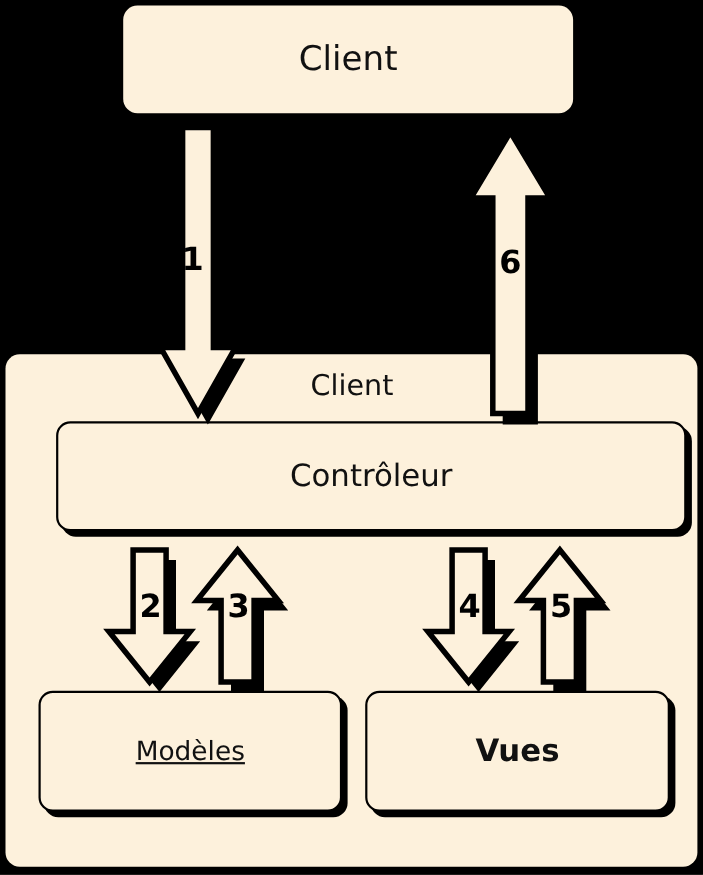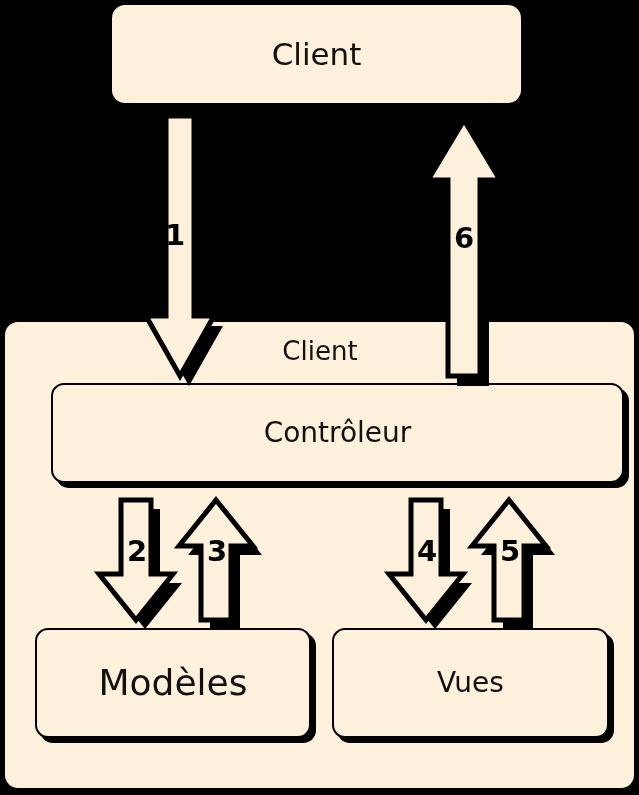--- a/index.html
+++ b/index.html
@@ -20,24 +20,24 @@
   #client .boxlabel{font-size:31px;}
 
   #serveur{left:5px;top:322px;width:629px;height:466px;}
   #serveur-label{position:absolute;left:250px;top:336px;width:140px;text-align:center;
                  font-size:26px;color:#111;}
 
   #controleur{left:35px;top:383px;width:573px;height:100px;margin-left:16px;}
   #controleur .boxlabel{font-size:28px;}
 
   #modeles{left:35px;top:628px;width:276px;height:110px;}
-  #modeles .boxlabel{font-size:36px;}
+  #modeles .boxlabel{font-size:24px;text-decoration:underline;}
 
   #vues{left:332px;top:628px;width:277px;height:110px;}
-  #vues .boxlabel{font-size:28px;}
+  #vues .boxlabel{font-size:28px;font-weight:bold;}
 
   
   .arrow{position:absolute;}
   .arrow svg{display:block;overflow:visible;}
   .arrow .shadow{fill:#000;}
   .arrow .body{fill:#FDF1DC;stroke:#000;stroke-width:5;stroke-linejoin:miter;}
   .arrow .num{position:absolute;color:#000;font-weight:bold;font-size:29px;
               text-align:center;width:100%;left:0;}
 
   #a1{left:130px;top:110px;width:90px;height:272px;}

